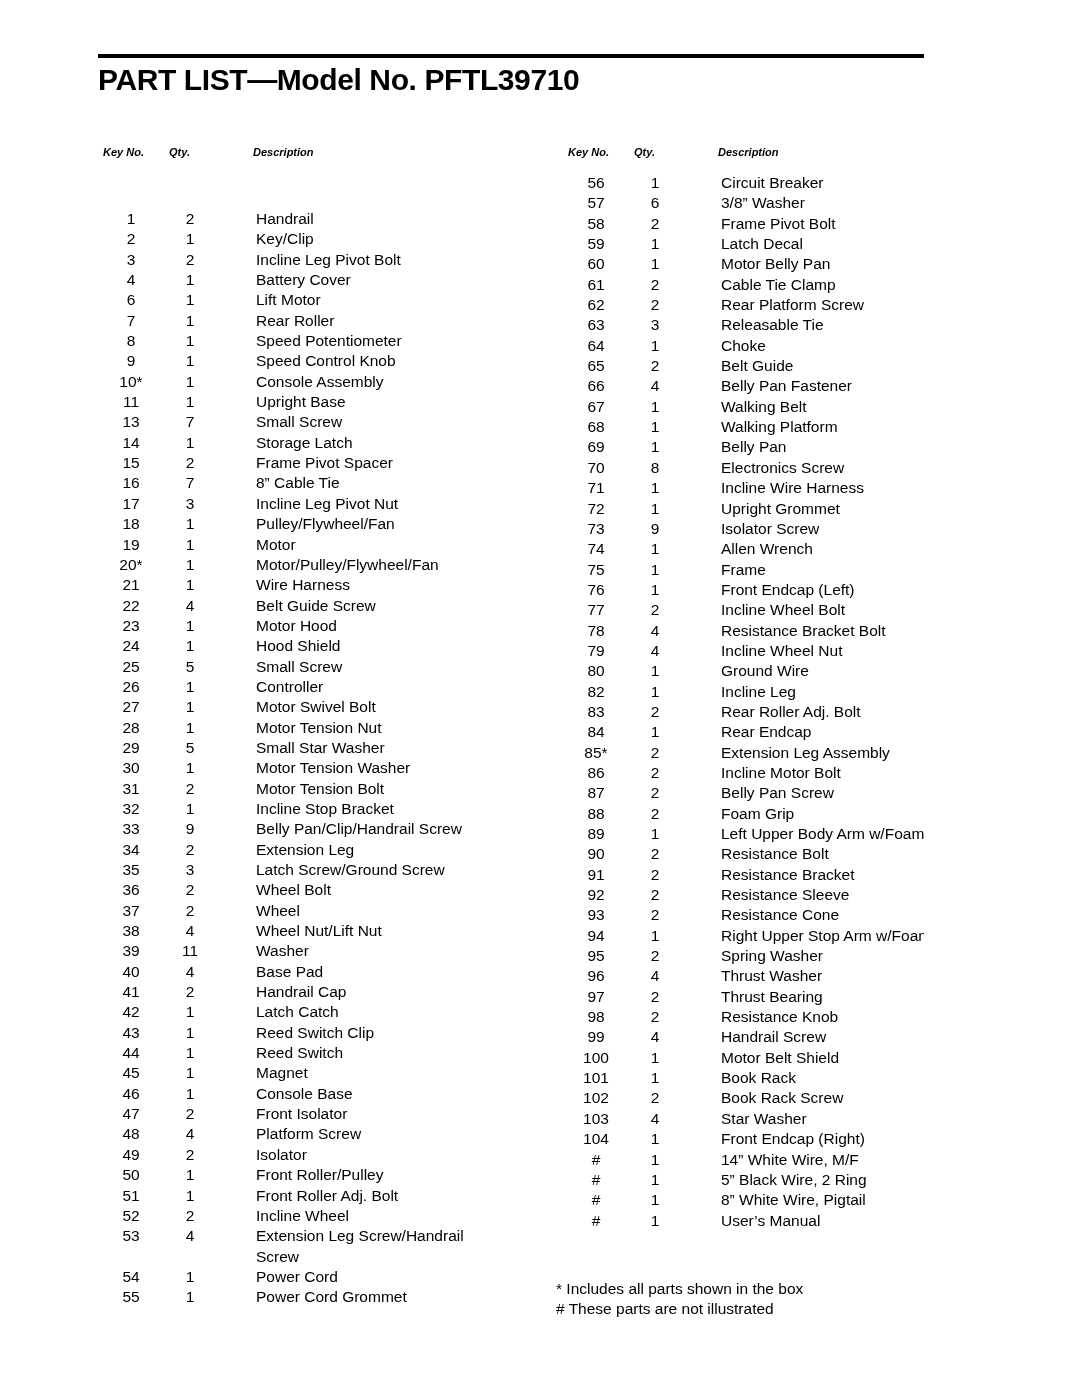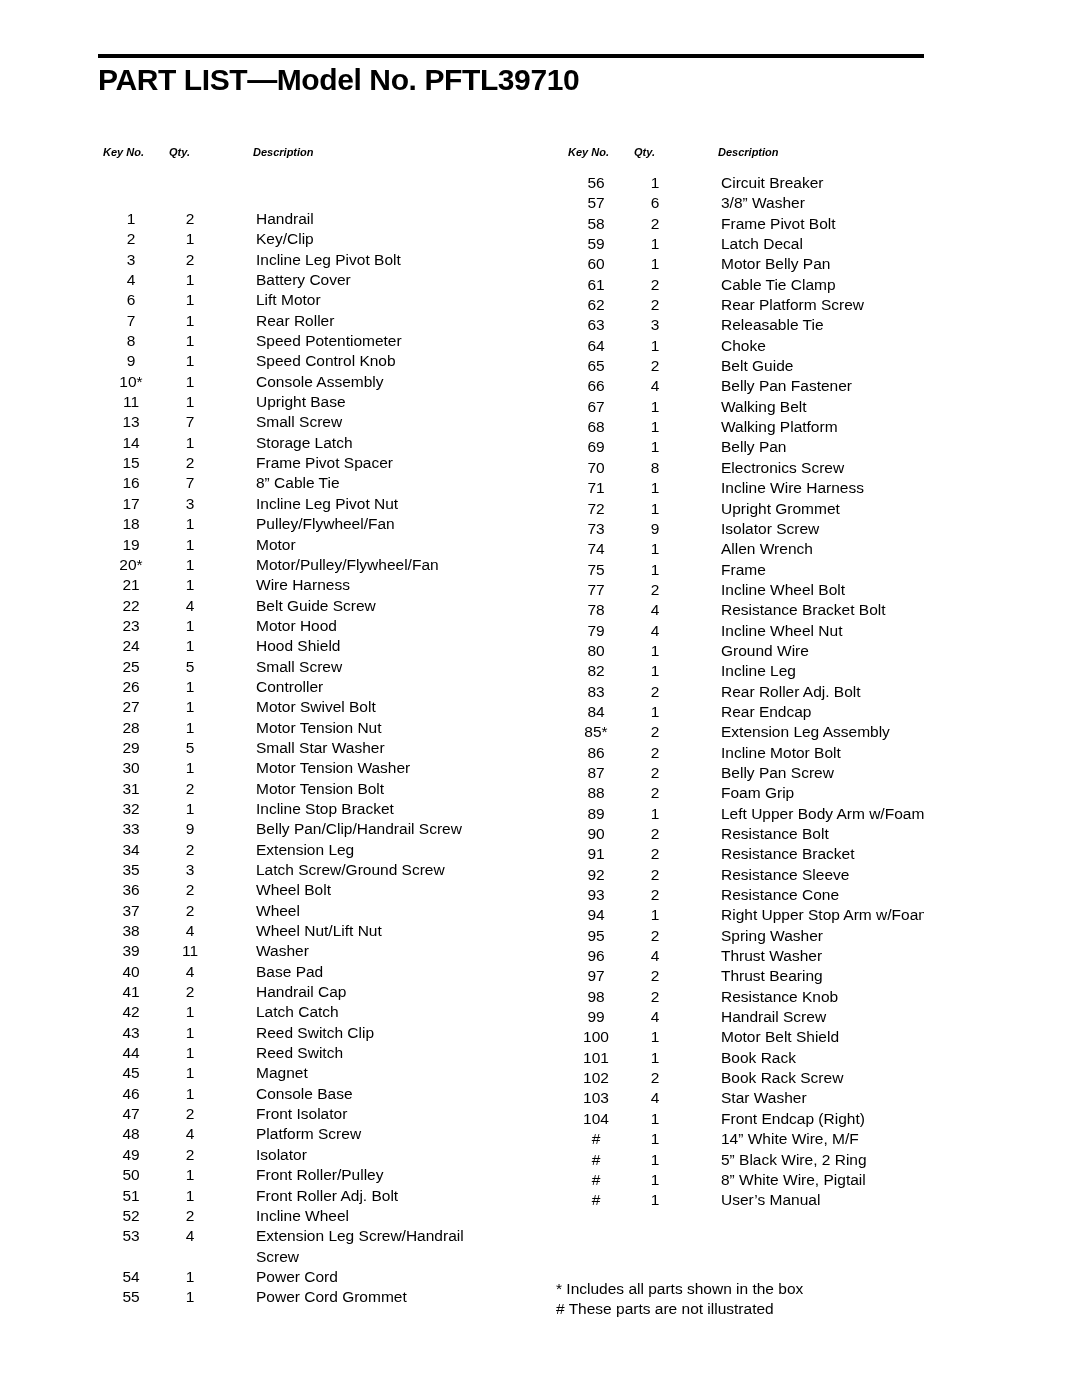--- a/index.html
+++ b/index.html
@@ -196,20 +196,21 @@
       <div class="row"><span class="cell-key">66</span><span class="cell-qty">4</span><span class="cell-desc">Belly Pan Fastener</span></div>
       <div class="row"><span class="cell-key">67</span><span class="cell-qty">1</span><span class="cell-desc">Walking Belt</span></div>
       <div class="row"><span class="cell-key">68</span><span class="cell-qty">1</span><span class="cell-desc">Walking Platform</span></div>
       <div class="row"><span class="cell-key">69</span><span class="cell-qty">1</span><span class="cell-desc">Belly Pan</span></div>
       <div class="row"><span class="cell-key">70</span><span class="cell-qty">8</span><span class="cell-desc">Electronics Screw</span></div>
       <div class="row"><span class="cell-key">71</span><span class="cell-qty">1</span><span class="cell-desc">Incline Wire Harness</span></div>
       <div class="row"><span class="cell-key">72</span><span class="cell-qty">1</span><span class="cell-desc">Upright Grommet</span></div>
       <div class="row"><span class="cell-key">73</span><span class="cell-qty">9</span><span class="cell-desc">Isolator Screw</span></div>
       <div class="row"><span class="cell-key">74</span><span class="cell-qty">1</span><span class="cell-desc">Allen Wrench</span></div>
       <div class="row"><span class="cell-key">75</span><span class="cell-qty">1</span><span class="cell-desc">Frame</span></div>
+      <div class="row"><span class="cell-key">76</span><span class="cell-qty">1</span><span class="cell-desc">Front Endcap (Left)</span></div>
       <div class="row"><span class="cell-key">77</span><span class="cell-qty">2</span><span class="cell-desc">Incline Wheel Bolt</span></div>
       <div class="row"><span class="cell-key">78</span><span class="cell-qty">4</span><span class="cell-desc">Resistance Bracket Bolt</span></div>
       <div class="row"><span class="cell-key">79</span><span class="cell-qty">4</span><span class="cell-desc">Incline Wheel Nut</span></div>
       <div class="row"><span class="cell-key">80</span><span class="cell-qty">1</span><span class="cell-desc">Ground Wire</span></div>
       <div class="row"><span class="cell-key">82</span><span class="cell-qty">1</span><span class="cell-desc">Incline Leg</span></div>
       <div class="row"><span class="cell-key">83</span><span class="cell-qty">2</span><span class="cell-desc">Rear Roller Adj. Bolt</span></div>
       <div class="row"><span class="cell-key">84</span><span class="cell-qty">1</span><span class="cell-desc">Rear Endcap</span></div>
       <div class="row"><span class="cell-key">85*</span><span class="cell-qty">2</span><span class="cell-desc">Extension Leg Assembly</span></div>
       <div class="row"><span class="cell-key">86</span><span class="cell-qty">2</span><span class="cell-desc">Incline Motor Bolt</span></div>
       <div class="row"><span class="cell-key">87</span><span class="cell-qty">2</span><span class="cell-desc">Belly Pan Screw</span></div>

